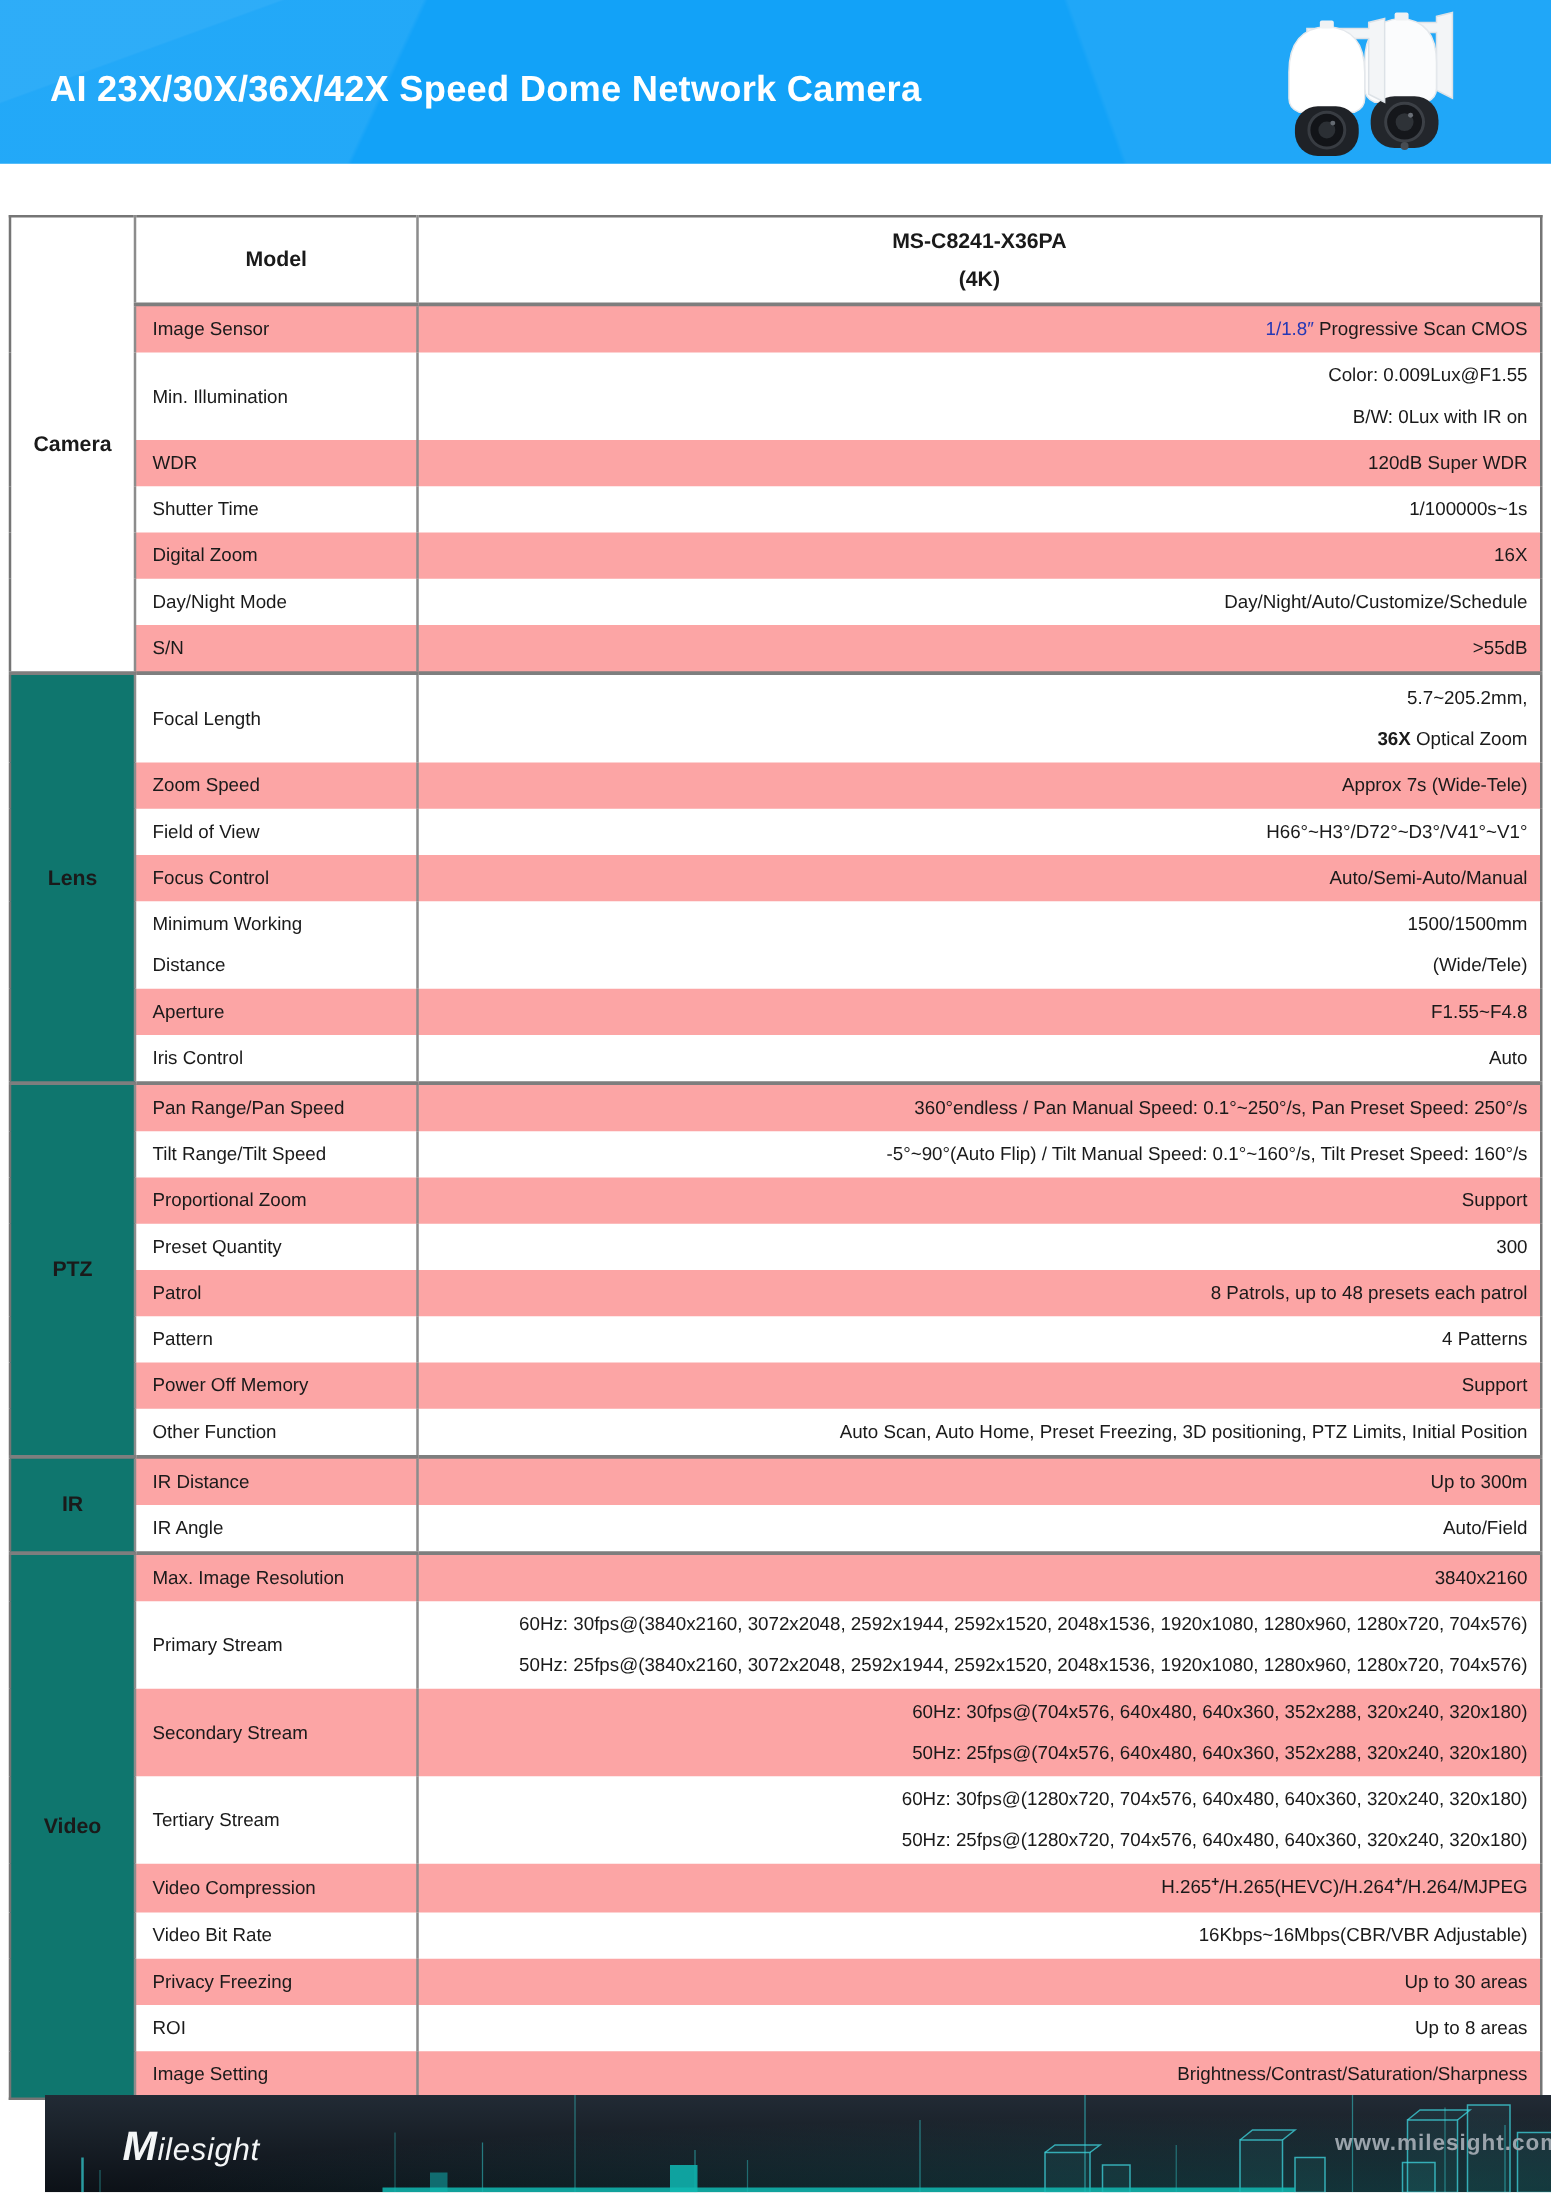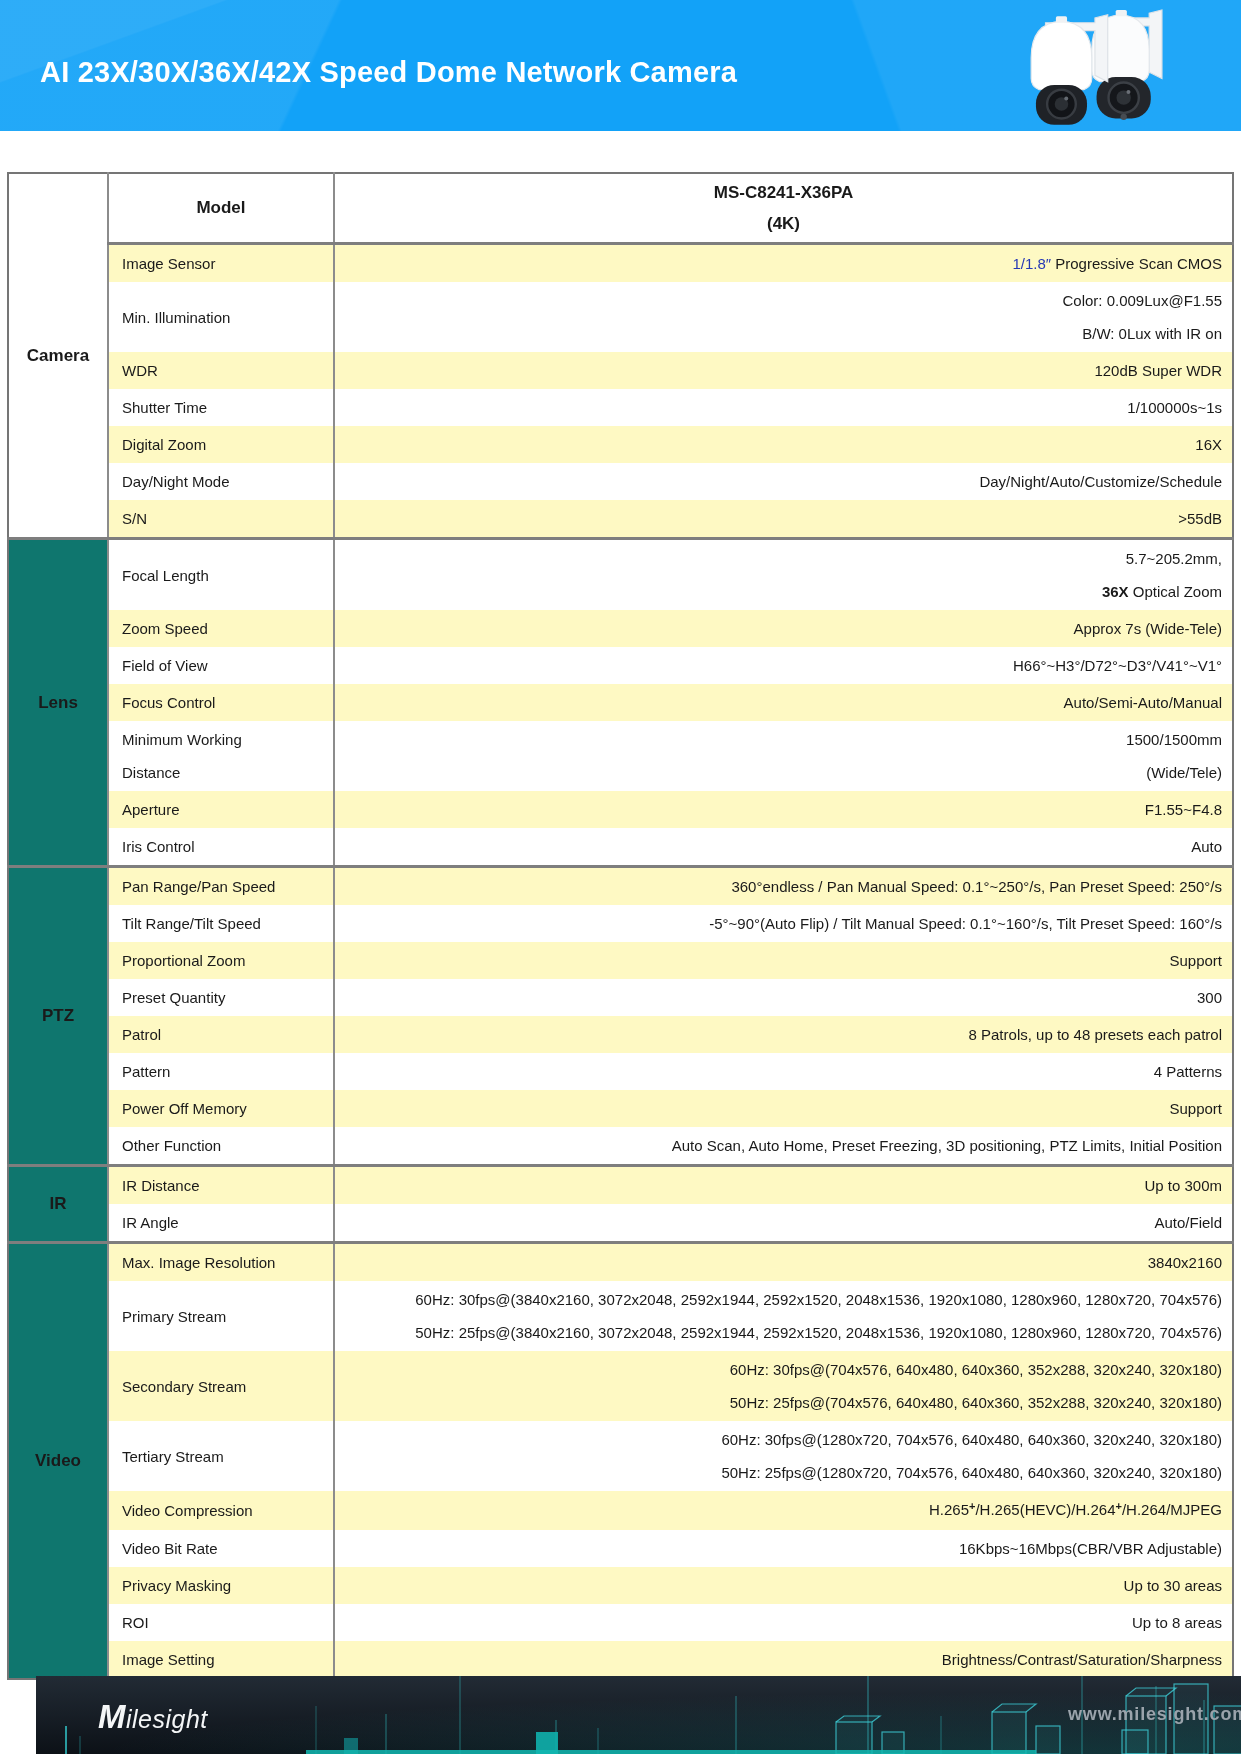--- a/index.html
+++ b/index.html
@@ -22,21 +22,21 @@
               border-collapse:collapse;table-layout:fixed;
               border:2.5px solid #757575;}
   .spec-table td{vertical-align:middle;word-wrap:break-word;}
   col.c1{width:100px;} col.c2{width:226px;} col.c3{width:auto;}
 
   .cell{padding:8px 10px;}
   .sec-cell{border-left:none;text-align:center;font-weight:bold;font-size:17px;background:#0f766e;padding:4px;}
   .label-cell{text-align:left;padding-left:13px;font-size:15px;background:transparent;
               border-left:2px solid #8c8c8c;}
   .value-cell{text-align:right;font-size:15px;border-left:2px solid #8c8c8c;}
-  tr.shaded .label-cell, tr.shaded .value-cell{background:#fef9c3;}
+  tr.shaded .label-cell, tr.shaded .value-cell{background:#fca5a5;}
 
   .model-row td{background:#ffffff;}
   .model-label{font-weight:bold;font-size:17px;text-align:center;border-left:2px solid #8c8c8c;
                border-bottom:3px solid #7e7e7e;}
   .model-value{font-weight:bold;font-size:17px;text-align:center;border-left:2px solid #8c8c8c;
                border-bottom:3px solid #7e7e7e;}
   tr.sec-start td{border-top:3px solid #7e7e7e;}
 
   .vline{line-height:21px;}
   .vline + .vline{margin-top:12px;}
@@ -349,21 +349,21 @@
         <tr>
           <td class="label-cell cell">
             <div class="vline"><span>Video Bit Rate</span></div>
           </td>
           <td class="value-cell cell">
             <div class="vline"><span>16Kbps~16Mbps(CBR/VBR Adjustable)</span></div>
           </td>
         </tr>
         <tr class="shaded ">
           <td class="label-cell cell">
-            <div class="vline"><span>Privacy Masking</span></div>
+            <div class="vline"><span>Privacy Freezing</span></div>
           </td>
           <td class="value-cell cell">
             <div class="vline"><span>Up to 30 areas</span></div>
           </td>
         </tr>
         <tr>
           <td class="label-cell cell">
             <div class="vline"><span>ROI</span></div>
           </td>
           <td class="value-cell cell">

